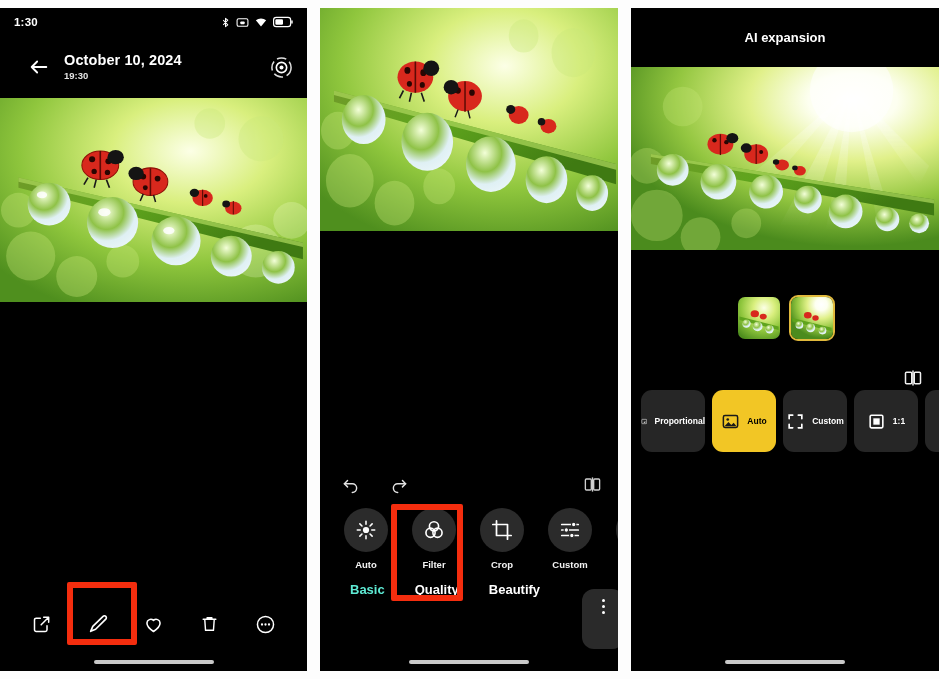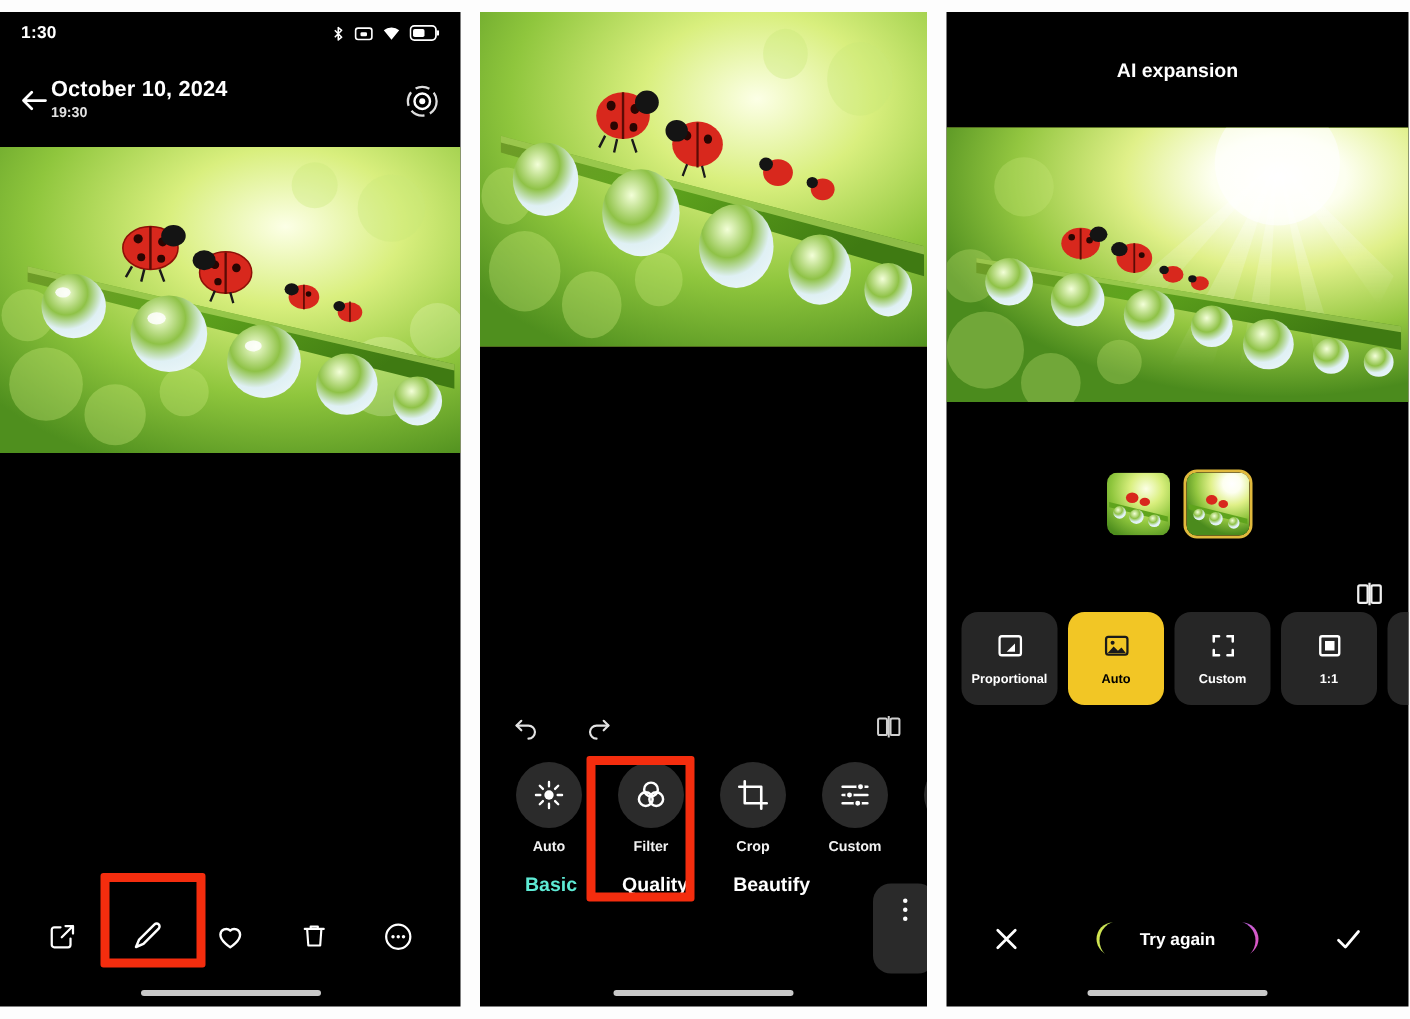--- a/index.html
+++ b/index.html
@@ -49,20 +49,22 @@
     letter-spacing: .2px;
   }
   .status-icons { display: flex; align-items: center; gap: 5px; }
   .status-icons svg { display: block; }
 
   
   .p1-header {
     height: 62px;
     display: flex; align-items: center;
     padding: 0 14px 0 12px;
+    gap: 14px;
+    margin-left: 16px;
   }
   .back-arrow { width: 22px; height: 22px; flex: none; }
   .p1-titles { flex: 1; line-height: 1.15; }
   .p1-date { font-size: 14.5px; font-weight: bold; letter-spacing: .1px; }
   .p1-time { font-size: 9.5px; font-weight: bold; color: #e3e3e3; margin-top: 2px; }
   .lens-btn { width: 23px; height: 23px; flex: none; }
 
   
   .photo {
     position: relative;
@@ -149,21 +151,21 @@
     background: #2a2a2a;
     border-radius: 12px;
     display: flex; align-items: flex-start; justify-content: center;
     padding-top: 10px;
   }
   .dots3 { display: flex; flex-direction: column; gap: 3px; }
   .dots3 i { width: 3px; height: 3px; border-radius: 50%; background: #fff; display: block; }
 
   
   .p3-top {
-    height: 77px;
+    height: 59px;
     display: flex; align-items: center; justify-content: center;
     font-size: 13px; font-weight: bold;
   }
   .p3-mid { position: relative; height: 140px; }
   .thumb-row {
     position: absolute; left: 0; right: 0; top: 45px;
     display: flex; align-items: center; justify-content: center;
     gap: 7px;
   }
   .thumb {
@@ -180,21 +182,21 @@
   .ratio-row {
     display: flex; align-items: center;
     gap: 7px;
     padding: 0 0 0 10px;
     overflow: hidden;
   }
   .ratio-item {
     width: 64px; height: 62px; flex: none;
     background: #262626;
     border-radius: 11px;
-    display: flex; flex-direction: column;
+    display: flex; 
     align-items: center; justify-content: center;
     gap: 7px;
   }
   .ratio-item.active { background: #f2c625; color: #000; }
   .ratio-label { font-size: 8.5px; font-weight: bold; }
 
   .p3-bottom {
     position: absolute; left: 0; right: 0; bottom: 0;
     height: 72px;
     display: flex; align-items: center; justify-content: space-between;
@@ -658,27 +660,16 @@
           <rect x="8" y="8" width="8" height="8" fill="#fff"></rect>
         </svg>
         <span class="ratio-label">1:1</span>
       </div>
       <div class="ratio-item">
         
         
       </div>
     </div>
 
-    <div class="p3-bottom">
-      <svg class="icon-x" viewBox="0 0 24 24">
-        <path d="M5 5l14 14M19 5L5 19" fill="none" stroke="#fff" stroke-width="2.2" stroke-linecap="round"></path>
-      </svg>
-      <span class="tryagain-wrap">
-        <span class="tryagain">Try again</span>
-      </span>
-      <svg class="icon-check" viewBox="0 0 24 24">
-        <path d="M4 13l5.5 5.5L20 6" fill="none" stroke="#fff" stroke-width="2.2" stroke-linecap="round" stroke-linejoin="round"></path>
-      </svg>
-    </div>
 
     <div class="nav-pill"></div>
   </div>
 </div>
 
 </body></html>

